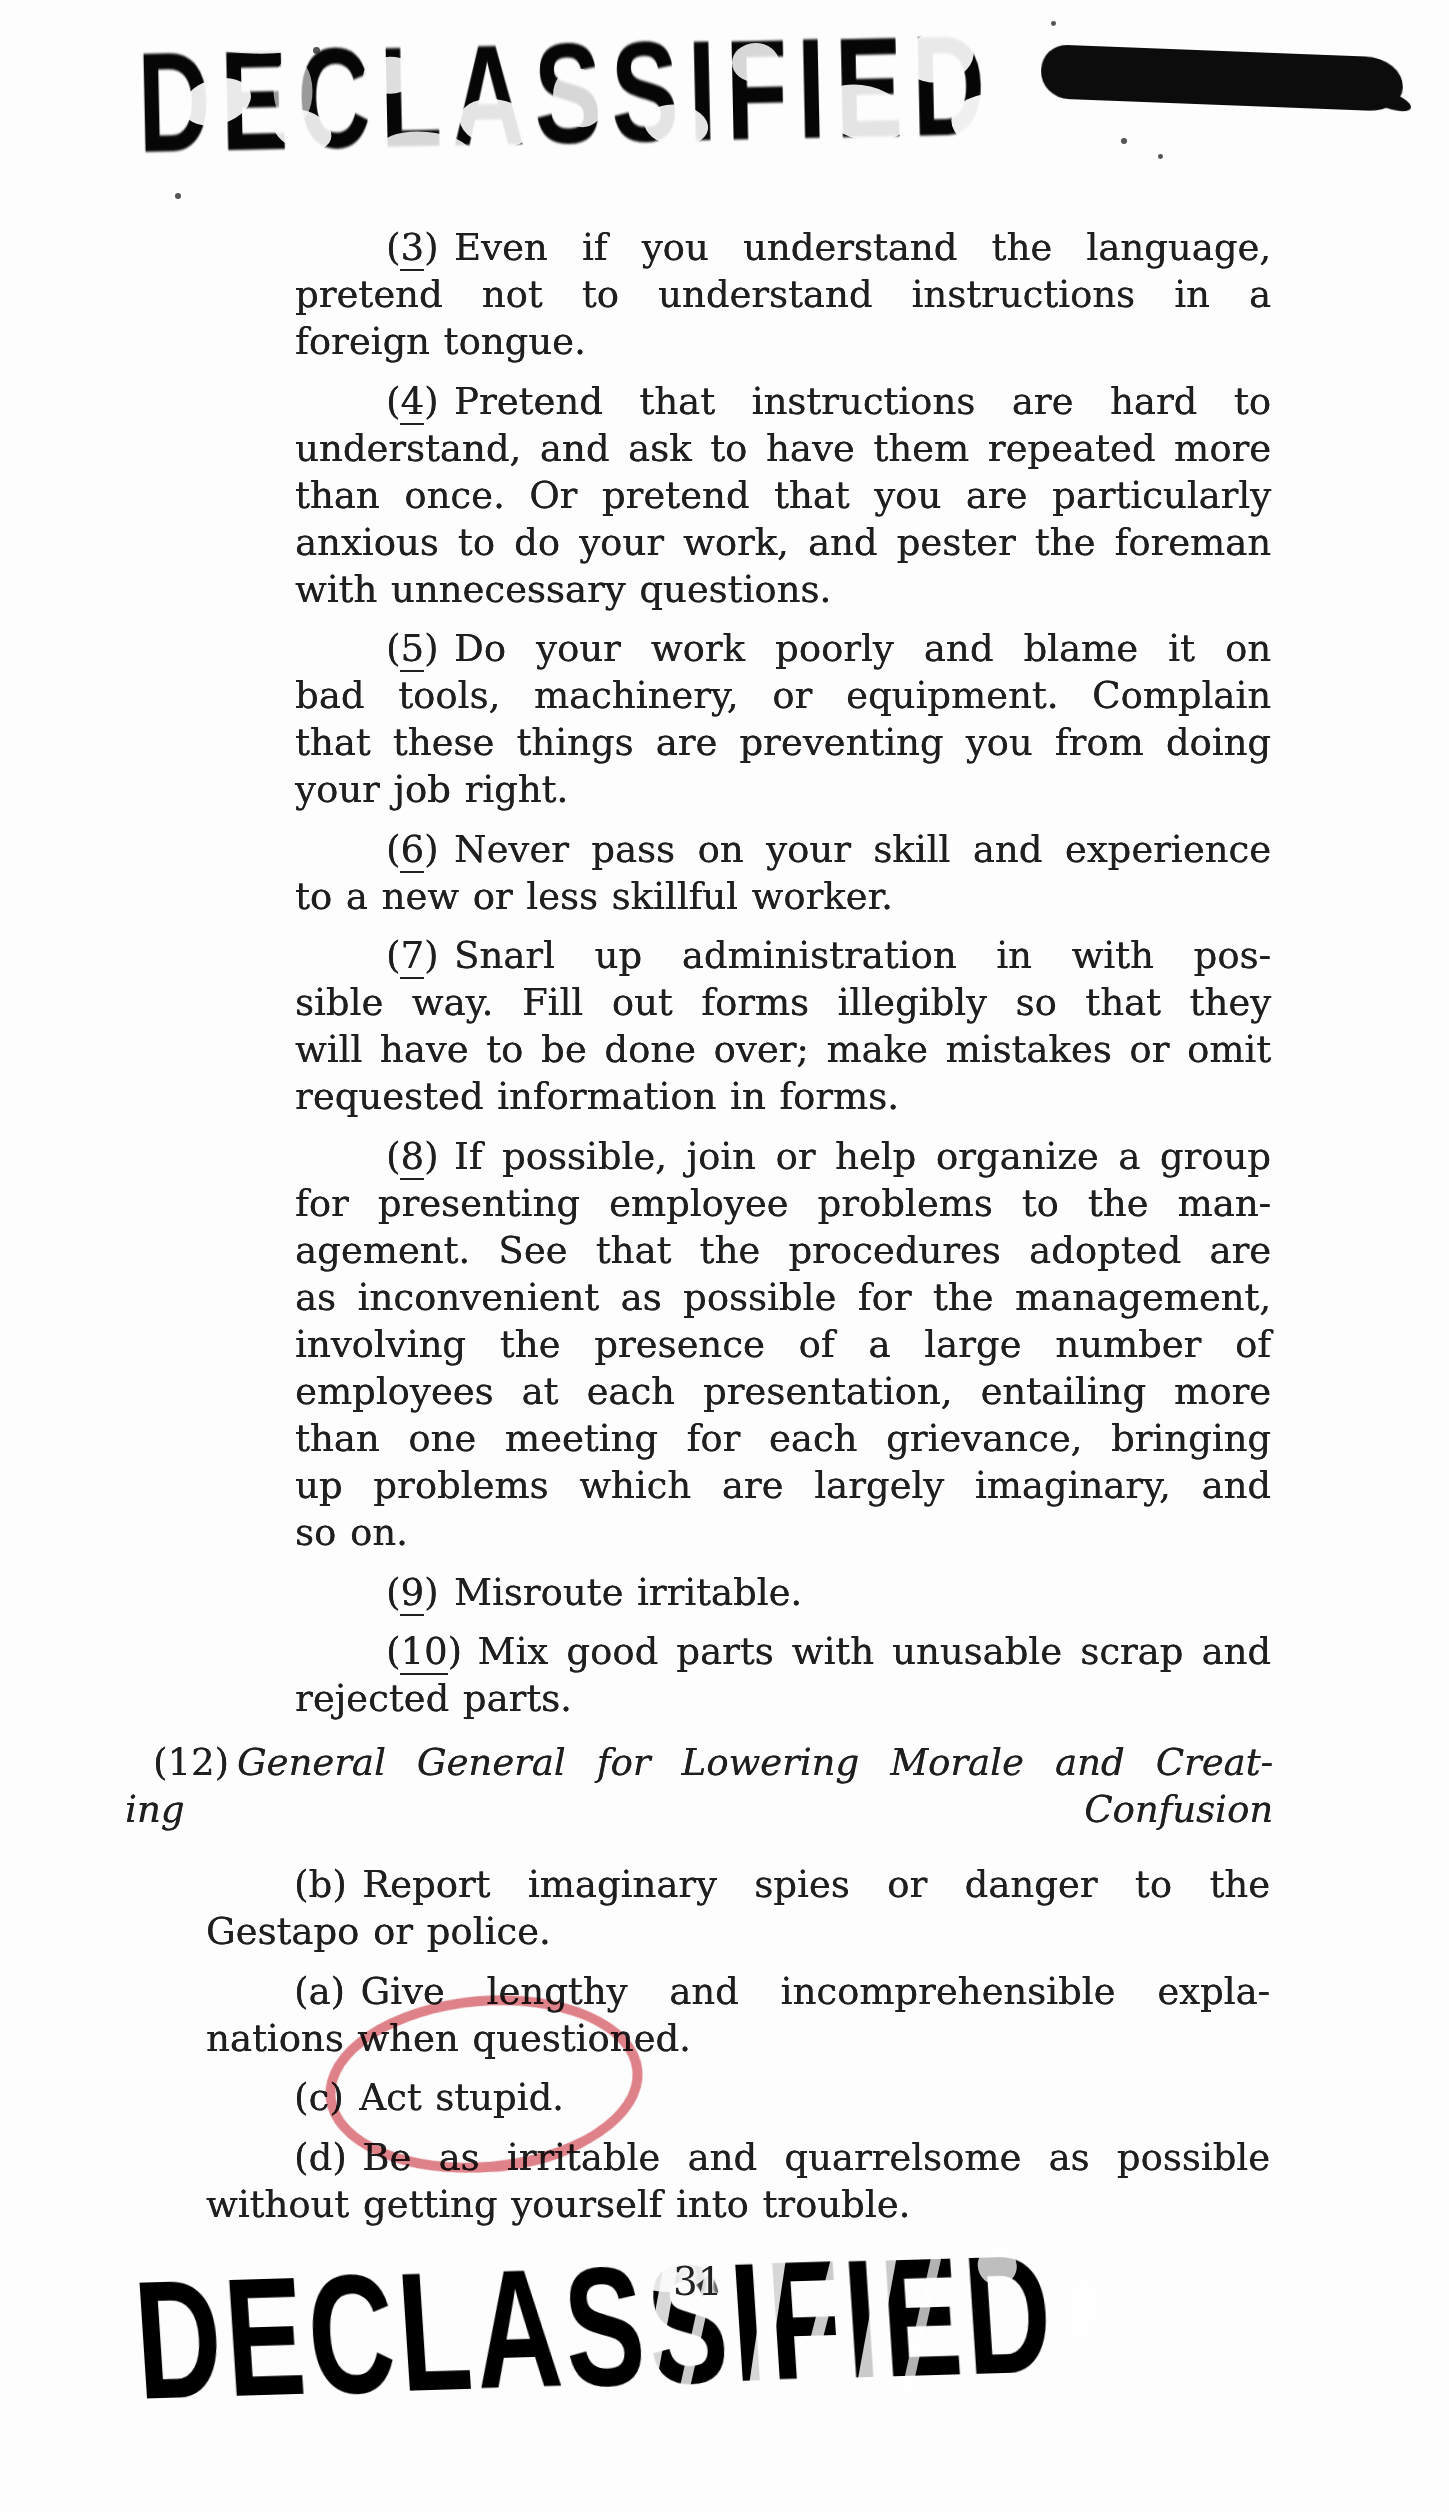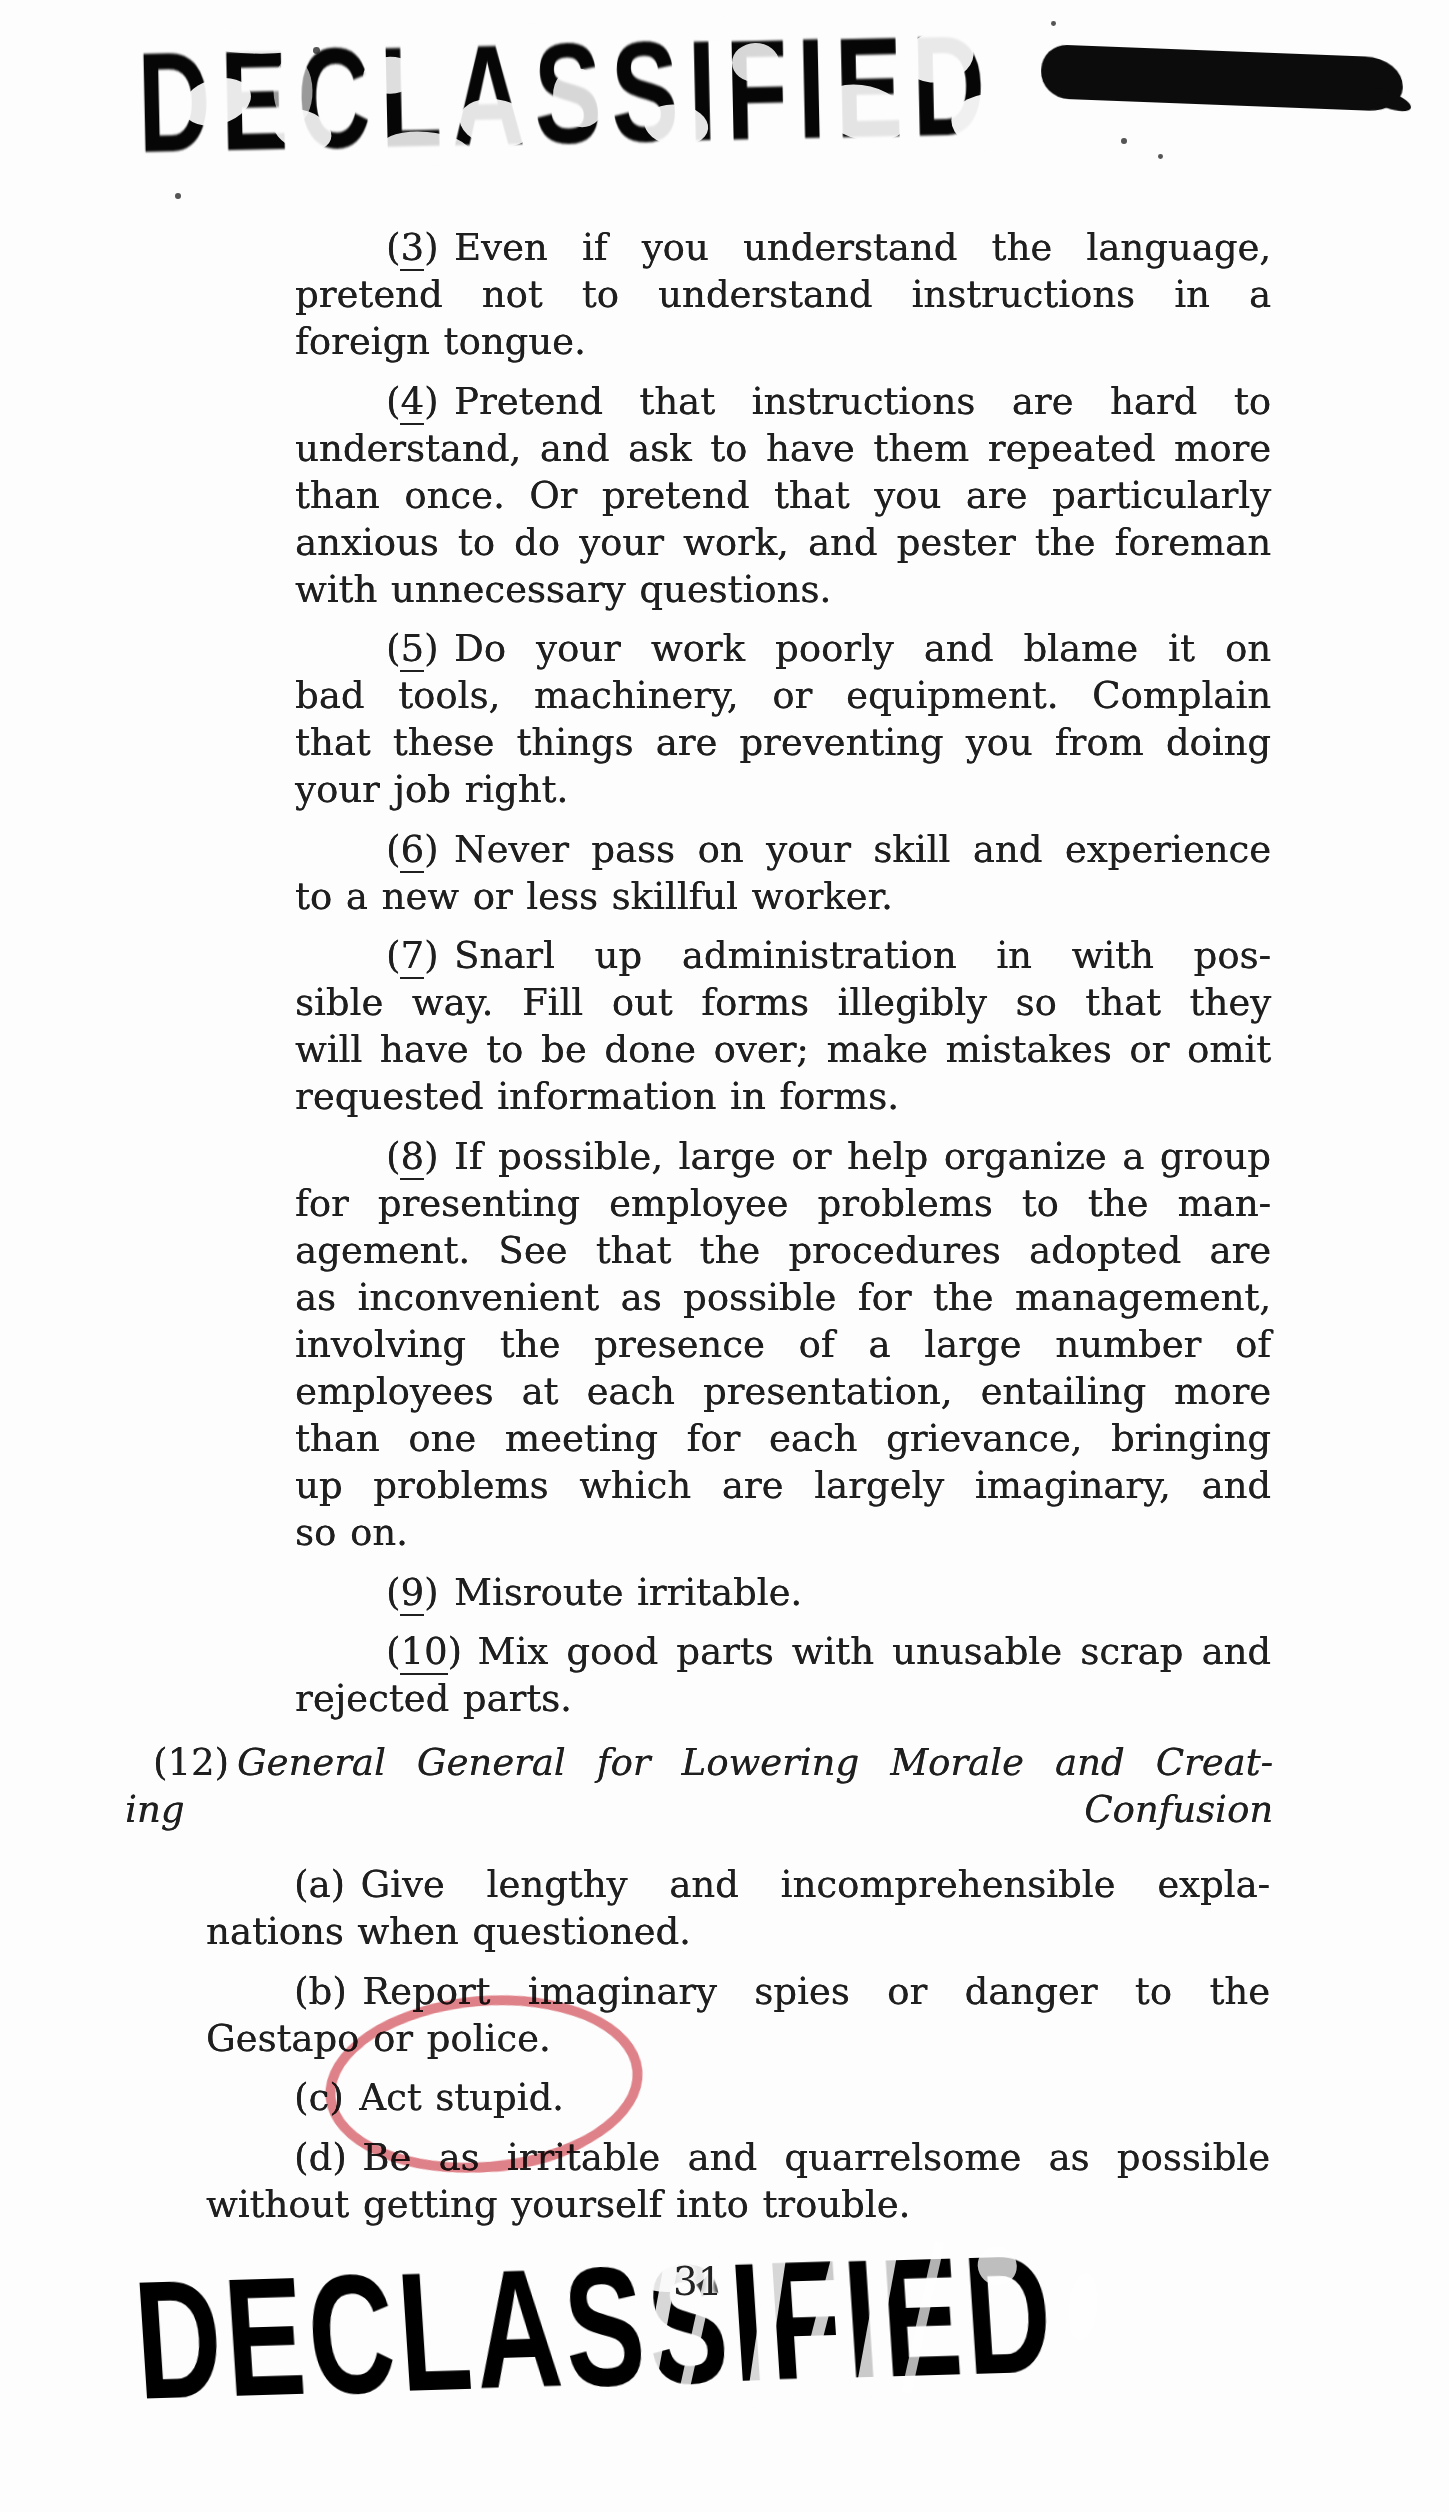--- a/index.html
+++ b/index.html
@@ -136,21 +136,21 @@
         <div class="line first"><span class="marker"><span>(</span><span class="u">6</span><span>)</span></span><span>Never pass on your skill and experience</span></div>
         <div class="line end">to a new or less skillful worker.</div>
       </div>
       <div class="para">
         <div class="line first"><span class="marker"><span>(</span><span class="u">7</span><span>)</span></span><span>Snarl up administration in with pos-</span></div>
         <div class="line">sible way. Fill out forms illegibly so that they</div>
         <div class="line">will have to be done over; make mistakes or omit</div>
         <div class="line end">requested information in forms.</div>
       </div>
       <div class="para">
-        <div class="line first"><span class="marker"><span>(</span><span class="u">8</span><span>)</span></span><span>If possible, large or help organize a group</span></div>
+        <div class="line first"><span class="marker"><span>(</span><span class="u">8</span><span>)</span></span><span>If possible, join or help organize a group</span></div>
         <div class="line">for presenting employee problems to the man-</div>
         <div class="line">agement. See that the procedures adopted are</div>
         <div class="line">as inconvenient as possible for the management,</div>
         <div class="line">involving the presence of a large number of</div>
         <div class="line">employees at each presentation, entailing more</div>
         <div class="line">than one meeting for each grievance, bringing</div>
         <div class="line">up problems which are largely imaginary, and</div>
         <div class="line end">so on.</div>
       </div>
       <div class="para">
@@ -162,26 +162,26 @@
       </div>
     </div>
 
   <div class="heading">
     <div class="line h1"><span class="hmark">(12)</span><span class="hital">General General for Lowering Morale and Creat-</span></div>
     <div class="line h2 hital">ing Confusion</div>
   </div>
 
   <div id="lettered-block" class="tblock letters">
       <div class="para">
+        <div class="line first"><span class="marker"><span>(</span><span>b</span><span>)</span></span><span>Report imaginary spies or danger to the</span></div>
+        <div class="line end">Gestapo or police.</div>
+      </div>
+      <div class="para">
         <div class="line first"><span class="marker"><span>(</span><span>a</span><span>)</span></span><span>Give lengthy and incomprehensible expla-</span></div>
         <div class="line end">nations when questioned.</div>
-      </div>
-      <div class="para">
-        <div class="line first"><span class="marker"><span>(</span><span>b</span><span>)</span></span><span>Report imaginary spies or danger to the</span></div>
-        <div class="line end">Gestapo or police.</div>
       </div>
       <div class="para">
         <div class="line first end"><span class="marker"><span>(</span><span>c</span><span>)</span></span><span>Act stupid.</span></div>
       </div>
       <div class="para">
         <div class="line first"><span class="marker"><span>(</span><span>d</span><span>)</span></span><span>Be as irritable and quarrelsome as possible</span></div>
         <div class="line end">without getting yourself into trouble.</div>
       </div>
     </div>
 

